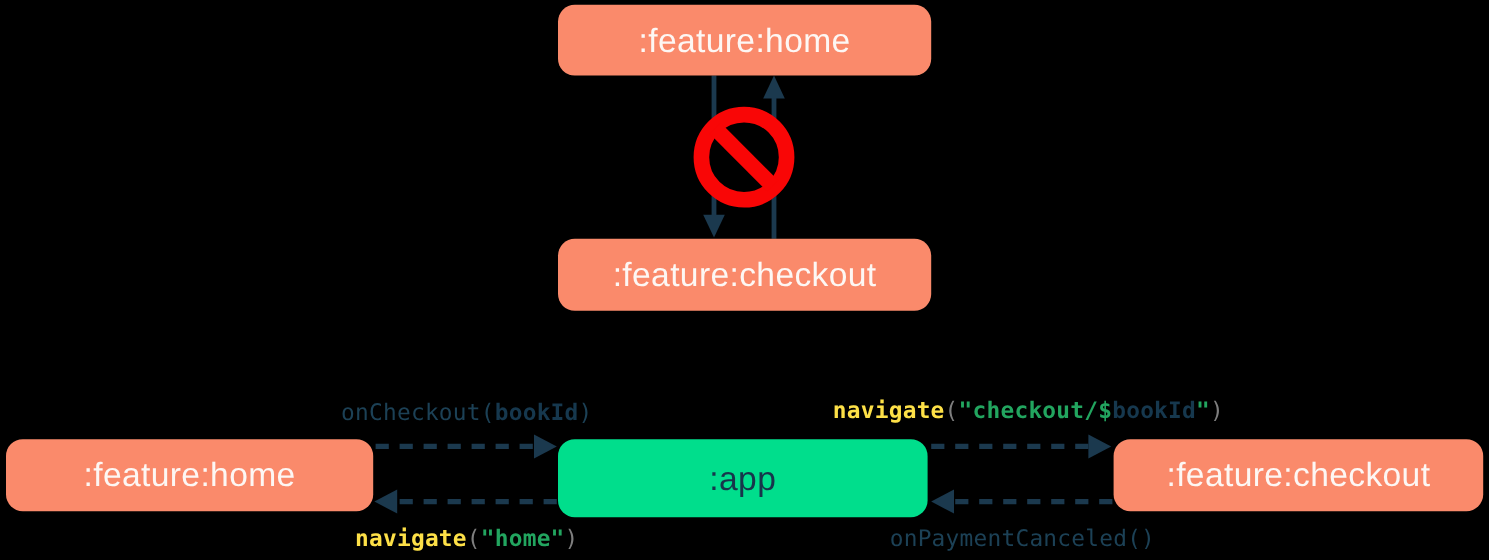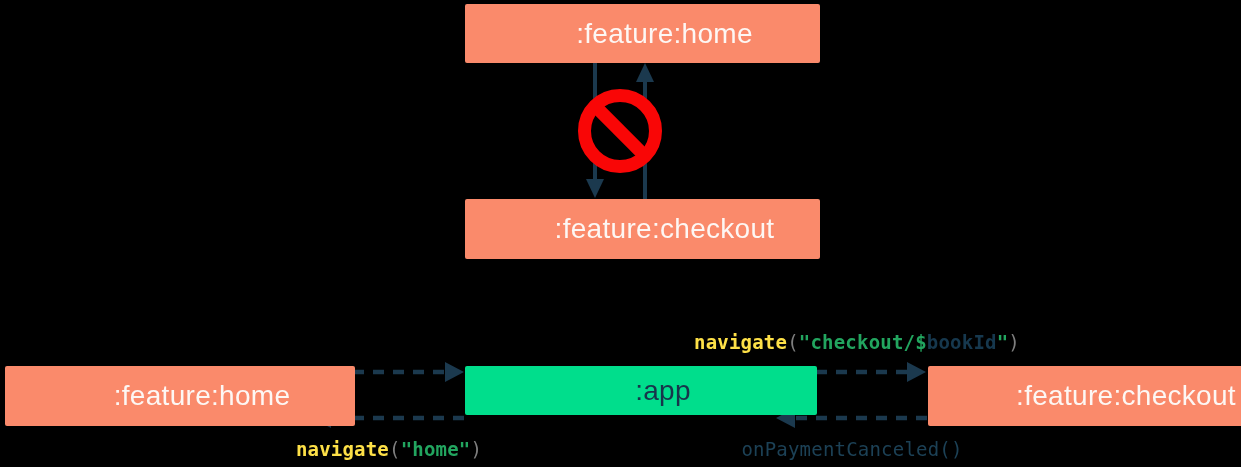--- a/index.html
+++ b/index.html
@@ -10,31 +10,30 @@
     font-family:"Liberation Sans", sans-serif;
     overflow:hidden;
   }
   .layer{position:absolute;left:0;top:0;}
   .solid{stroke:#1B394E;stroke-width:4px;}
   .dashed{stroke:#1B394E;stroke-width:4.5px;stroke-dasharray:11 9;}
   .fillnavy{fill:#1B394E;}
   .box{
     position:absolute;
     display:flex;align-items:center;justify-content:center;
-    border-radius:2px;
+    border-radius:14px;
     font-size:28px;
     letter-spacing:0.3px;
-    padding-left:44px;
   }
   .salmon{background:#FA8A6B;color:#FDF7F4;}
   .greenbox{background:#00DE8C;color:#17354B;}
   .top-home{left:465px;top:4px;width:311px;height:59px;}
   .top-checkout{left:465px;top:199px;width:311px;height:60px;}
   .bot-home{left:5px;top:366px;width:306px;height:60px;}
-  .bot-app{left:465px;top:366px;width:308px;height:49px;}
+  .bot-app{left:465px;top:366px;width:308px;height:65px;}
   .bot-checkout{left:928px;top:366px;width:308px;height:60px;}
   .code{
     position:absolute;
     transform:translateX(-50%);
     font-family:"DejaVu Sans Mono", monospace;
     font-size:19px;
     font-weight:400;
     color:#1C4156;
     white-space:pre;
     letter-spacing:0.2px;
@@ -92,20 +91,21 @@
   <div class="box salmon bot-home">
     <span>:feature:home</span>
   </div>
   <div class="box greenbox bot-app">
     <span>:app</span>
   </div>
   <div class="box salmon bot-checkout">
     <span>:feature:checkout</span>
   </div>
 
+  <div class="code lbl-oncheckout"><span>onCheckout(</span><span class="tok-var">bookId</span><span>)</span></div>
 
   <div class="code lbl-navcheckout"><span class="tok-fn">navigate</span><span class="tok-gray">(</span><span class="tok-str">"checkout/$</span><span class="tok-var">bookId</span><span class="tok-str">"</span><span class="tok-gray">)</span></div>
 
   <div class="code lbl-navhome"><span class="tok-fn">navigate</span><span class="tok-gray">(</span><span class="tok-str">"home"</span><span class="tok-gray">)</span></div>
 
   <div class="code lbl-onpayment"><span>onPaymentCanceled()</span></div>
 
 </div>
 
 </body></html>

